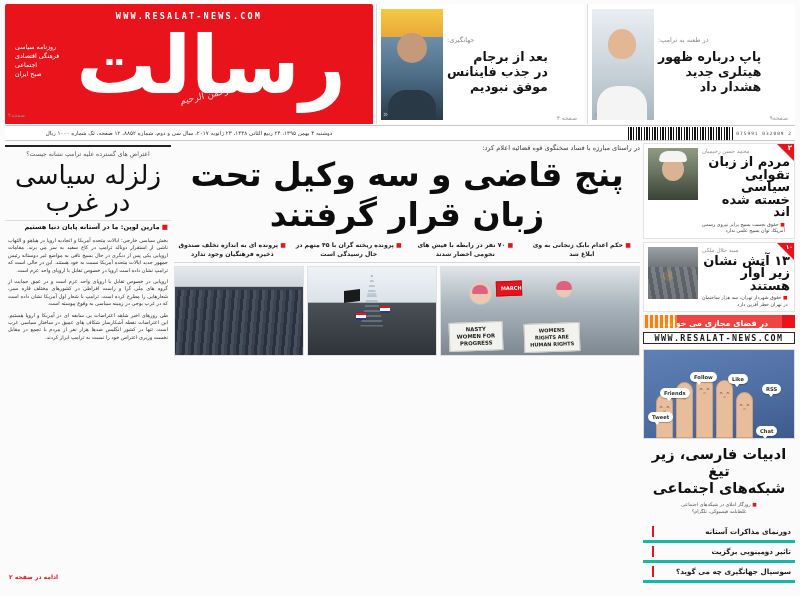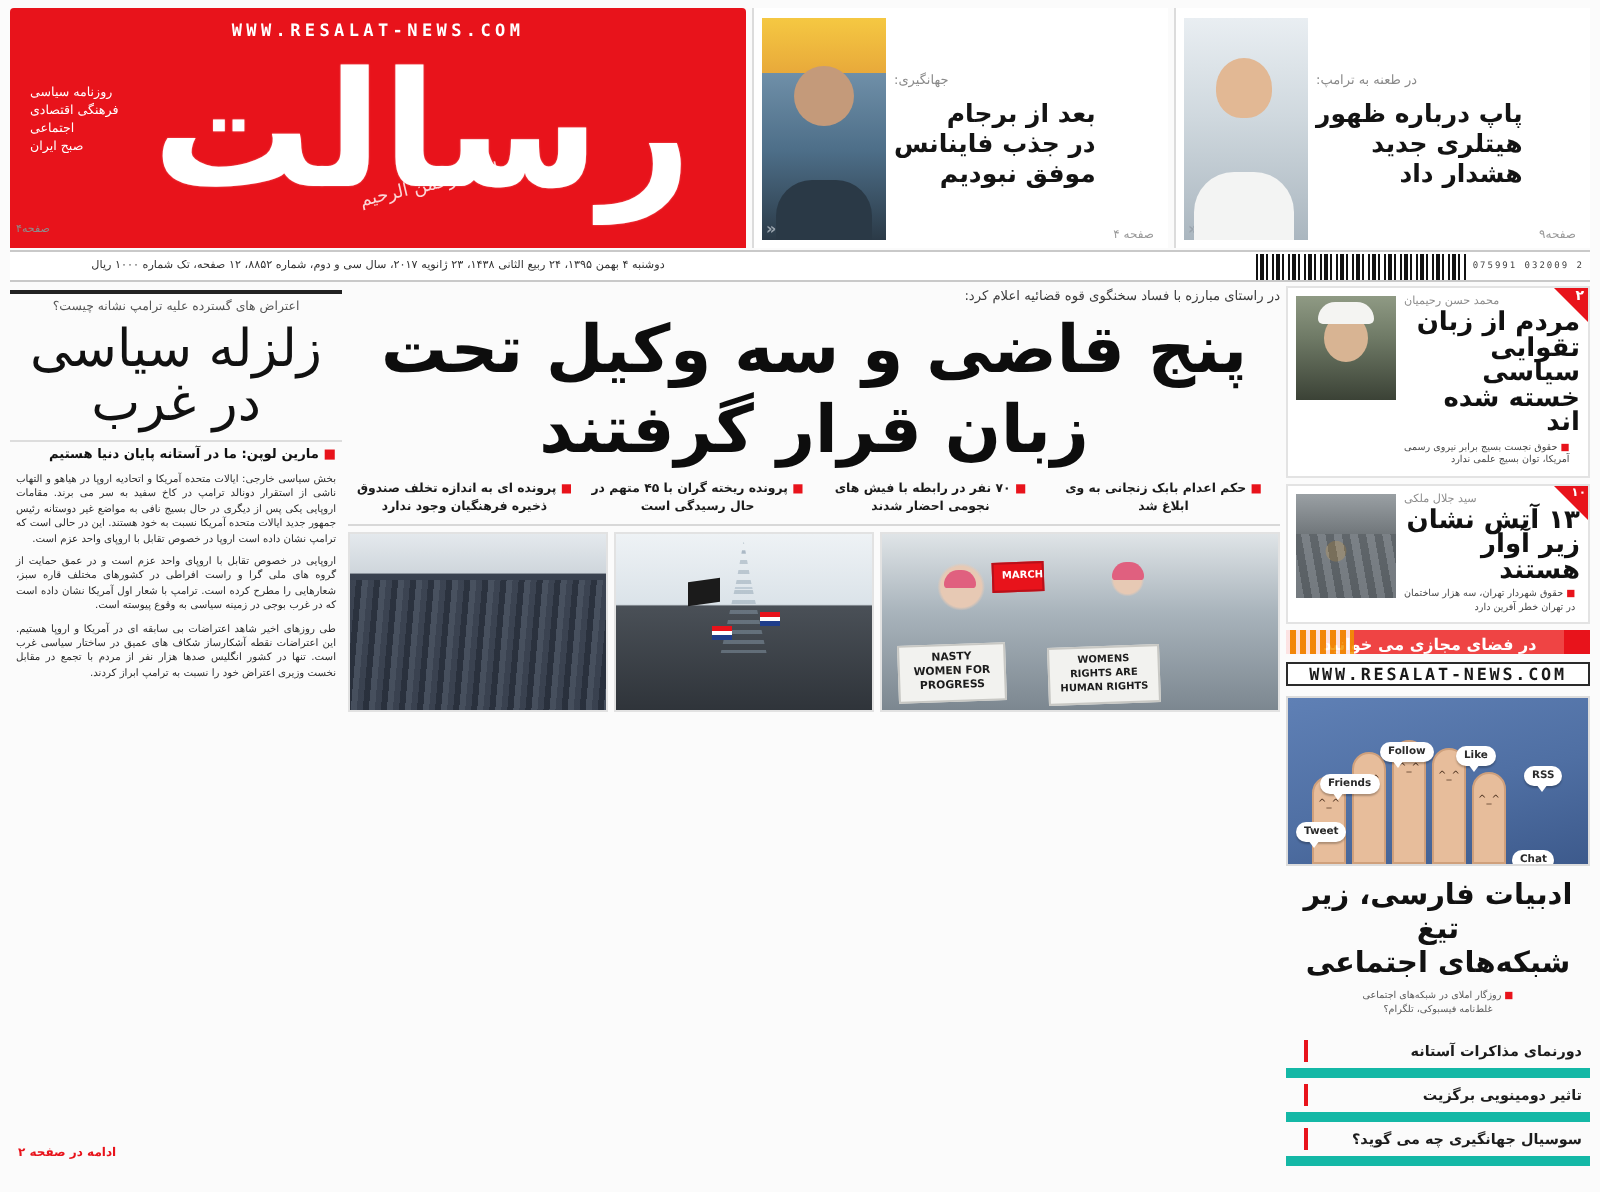--- a/index.html
+++ b/index.html
@@ -705,21 +705,21 @@
     text-align: center;
     padding-bottom: 3px;
   }
   .social-bullets .bullet{ color:#e8131b; }
 
   .mini-list { margin-top: 2px; }
   .mini-item {
     display: flex;
     flex-direction: row-reverse;
     align-items: center;
-    border-bottom: 5px solid #14b8a6;
+    border-bottom: 3px solid #14b8a6;
     padding: 3px 4px;
     background:#fbfbfb;
   }
   .mini-bar {
     flex: 0 0 2px;
     height: 11px;
     background: #e8131b;
     margin-left: 5px;
   }
   .mini-text {

